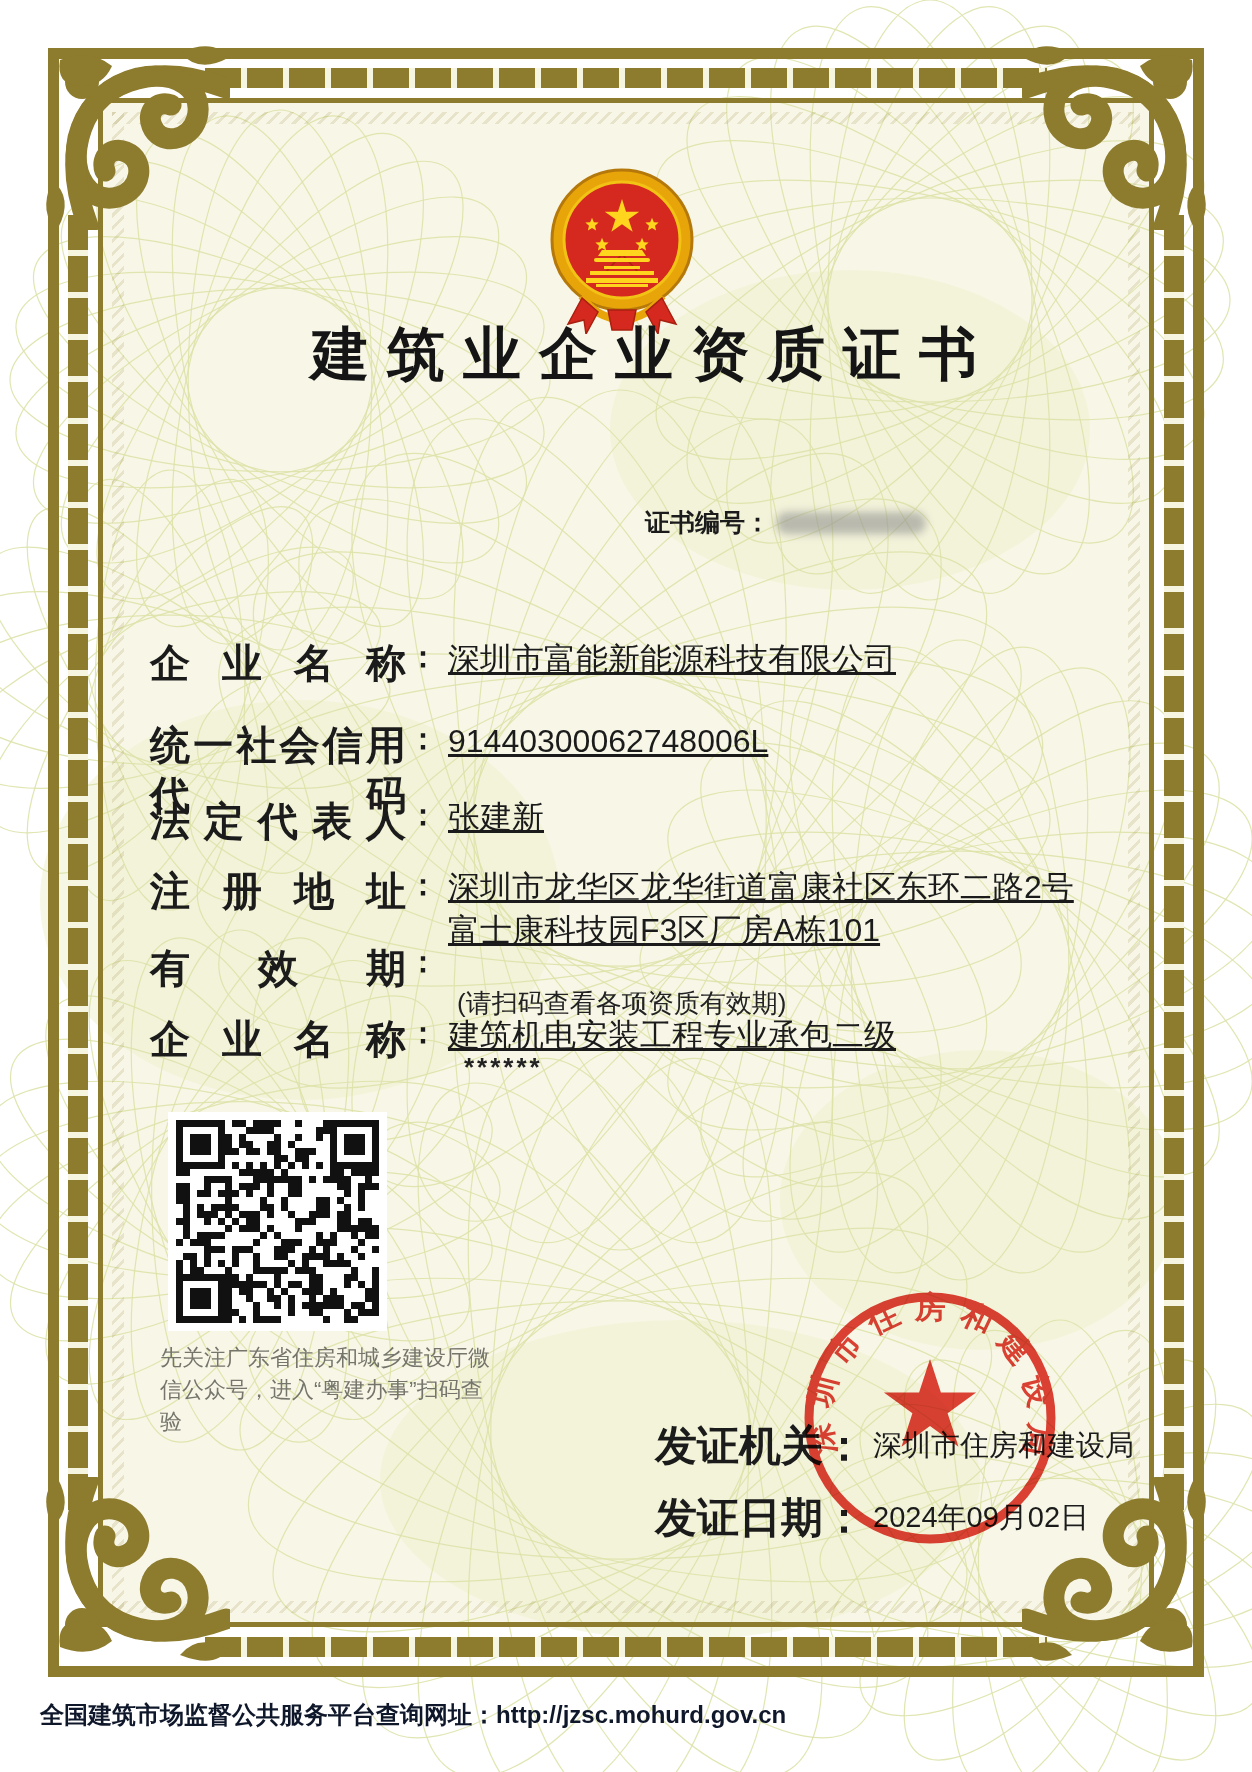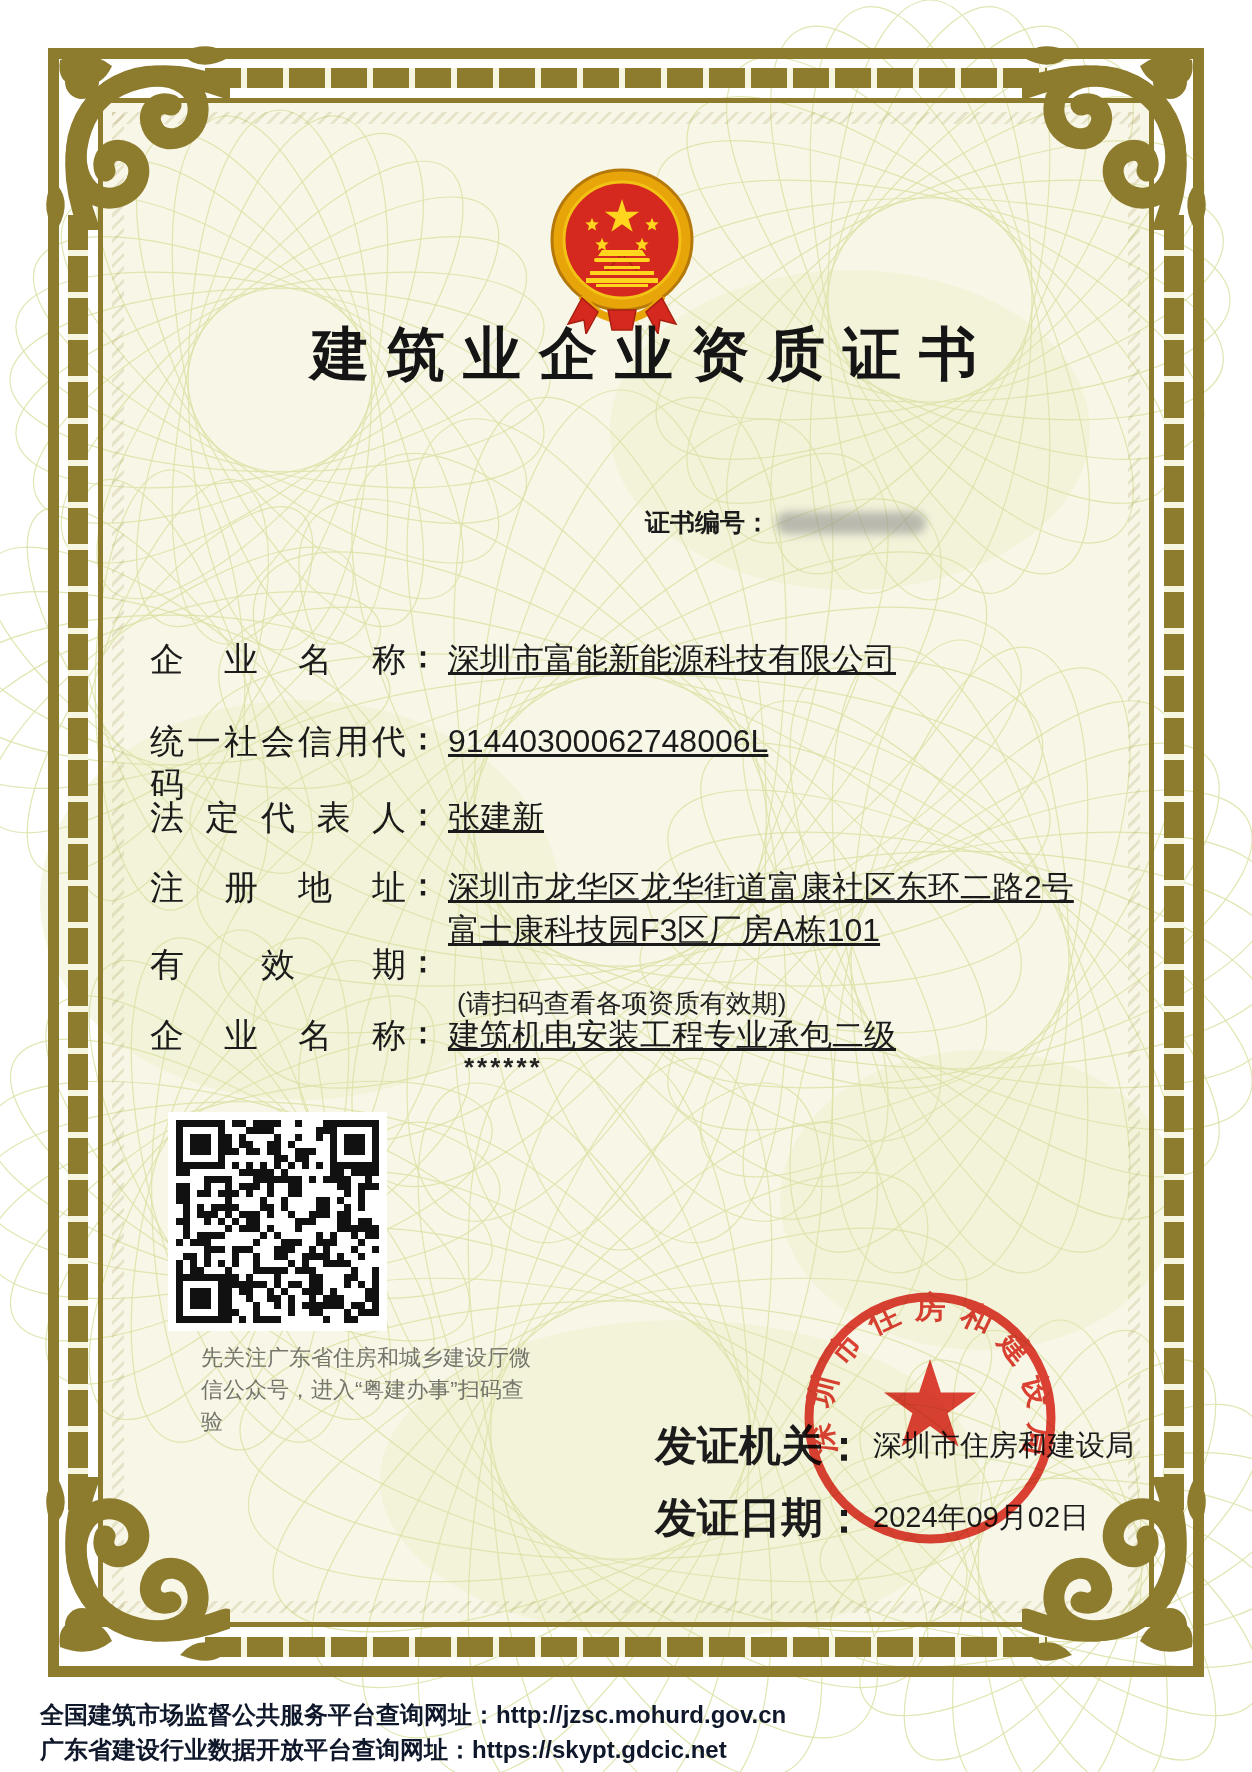--- a/index.html
+++ b/index.html
@@ -34,28 +34,28 @@
   .emblem{position:absolute;left:538px;top:158px;}
   
   .title{position:absolute;left:0;right:0;top:316px;text-align:center;
     font-size:58px;font-weight:bold;letter-spacing:18px;text-indent:18px;color:#151515;margin-left:36px;}
   
   .certno{position:absolute;left:645px;top:506px;display:flex;align-items:center;}
   .certno .lbl{font-size:25px;font-weight:bold;}
   .redact{width:150px;height:22px;margin-left:6px;border-radius:11px;background:#8a8a8a;opacity:.55;filter:blur(4px);}
   
   .row{position:absolute;left:150px;width:956px;display:flex;align-items:flex-start;}
-  .flabel{display:inline-block;width:256px;font-size:34px;font-weight:normal;
+  .flabel{display:inline-block;width:256px;font-size:40px;font-weight:bold;
     text-align:justify;text-align-last:justify;line-height:1.25;flex:0 0 256px;}
   .fcolon{font-size:30px;font-weight:bold;margin:0 10px 0 2px;line-height:1.25;}
   .fvalue{font-size:32px;line-height:1.35;max-width:640px;text-decoration:underline;}
   .subnote{position:absolute;font-size:26px;color:#222;margin-left:32px;}
   
   .qr-wrap{position:absolute;left:168px;top:1112px;width:219px;height:219px;background:#ffffff;padding:0;}
-  .qr-caption{position:absolute;left:160px;top:1342px;width:336px;font-size:22px;line-height:1.45;color:#75756c;margin-left:41px;}
+  .qr-caption{position:absolute;left:160px;top:1342px;width:336px;font-size:22px;line-height:1.45;color:#75756c;}
   
   .issuer-row{position:absolute;left:655px;display:flex;align-items:center;}
   .issuer-row .lbl{font-size:42px;font-weight:bold;}
   .issuer-row .val{font-size:29px;margin-left:8px;}
   
   .seal{position:absolute;left:800px;top:1288px;mix-blend-mode:multiply;opacity:.93;}
   
   .footer{position:absolute;left:40px;top:1698px;font-size:24px;font-weight:bold;line-height:1.45;color:#0f172a;}
 </style>
 </head>
@@ -748,14 +748,13 @@
   </defs>
   <circle cx="130" cy="130" r="121" fill="none" stroke="#df3428" stroke-width="9"></circle>
   <path d="M130,85 l10.9,33.5 h35.2 l-28.5,20.7 10.9,33.5 -28.5,-20.7 -28.5,20.7 10.9,-33.5 -28.5,-20.7 h35.2 z" fill="#df3428" transform="translate(0,-14)"></path>
   <text fill="#df3428" font-size="31" font-weight="bold">
     <textPath href="#sealArc" startOffset="0" textLength="384" lengthAdjust="spacing">深圳市住房和建设局</textPath>
   </text>
 </svg>
 
 <div class="footer">
   <div>全国建筑市场监督公共服务平台查询网址：http://jzsc.mohurd.gov.cn</div>
-  <div>广东省建设行业数据开放平台查询网址：https://skypt.gdcic.net</div>
 </div>
 
 </body></html>

